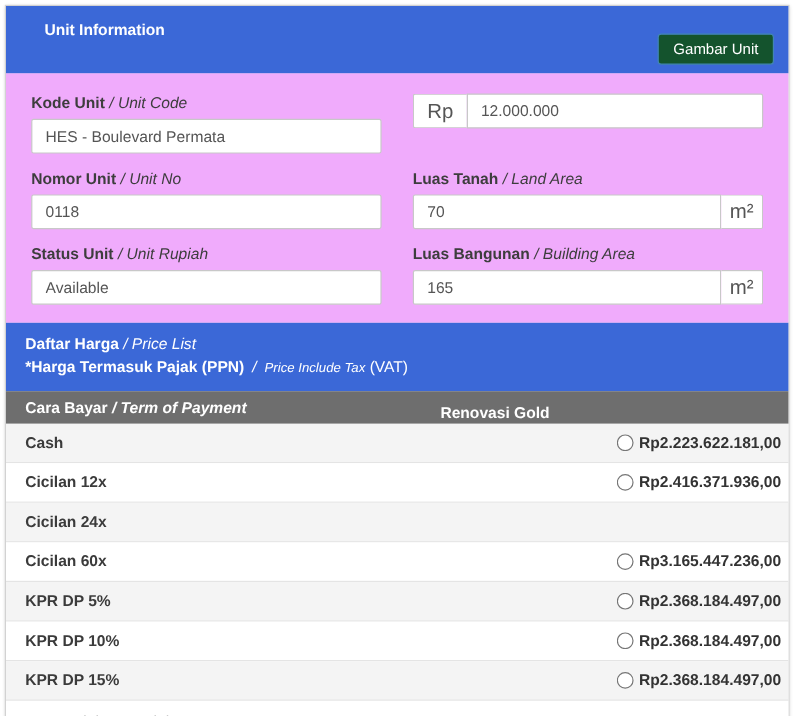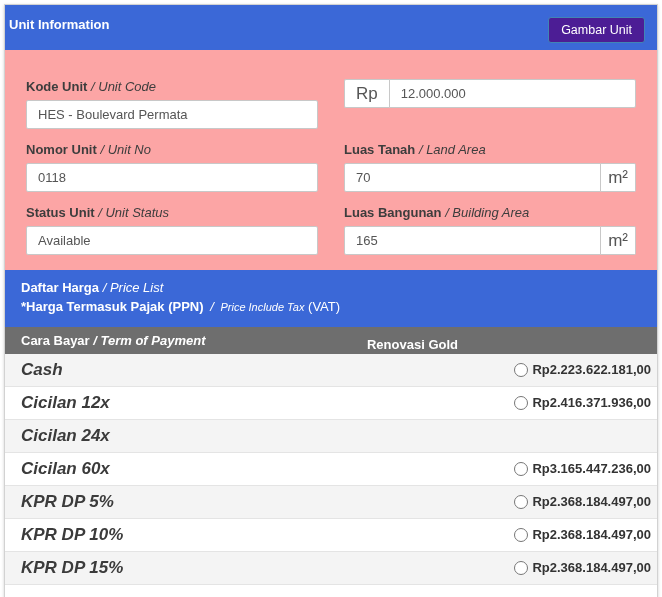--- a/index.html
+++ b/index.html
@@ -17,41 +17,41 @@
     border: 1px solid #d2d2d2;
     box-shadow: 0 1px 3px rgba(0,0,0,0.18);
   }
   
   .panel-header {
     background: #3b68d7;
     color: #ffffff;
     position: relative;
   }
   .panel-header.top {
-    height: 45px;
-    padding: 12px 16px 0 4px;
+    height: 56px;
+    padding: 12px 16px 0 32px;
   }
   .panel-title { font-weight: bold; font-size: 13px; }
   .btn-gambar {
     position: absolute;
     right: 12px;
     bottom: 7px;
-    background: #4c1d95;
+    background: #14532d;
     color: #ffffff;
     border: 1px solid #4185b4;
     border-radius: 3px;
     font-size: 12.5px;
     font-family: "Liberation Sans", "DejaVu Sans", sans-serif;
     padding: 5px 12px;
     cursor: pointer;
   }
   
   .form-body {
-    padding: 29px 21px 2px 21px;
-    background: #fca5a5;
+    padding: 17px 21px 2px 21px;
+    background: #f0abfc;
   }
   .form-grid {
     display: grid;
     grid-template-columns: 1fr 1fr;
     column-gap: 26px;
   }
   .field { margin-bottom: 13px; }
   .field label {
     display: block;
     margin-bottom: 6px;
@@ -125,21 +125,21 @@
   .price-row {
     display: flex;
     align-items: center;
     justify-content: space-between;
     height: 33px;
     padding: 0 6px 0 16px;
     border-bottom: 1px solid #e4e4e4;
     background: #ffffff;
   }
   .price-row:nth-child(odd) { background: #f4f4f4; }
-  .row-label { font-weight: bold; color: #3b3b3b; font-size: 17px; font-style: italic; }
+  .row-label { font-weight: bold; color: #3b3b3b; font-size: 13px; }
   .row-price {
     display: flex;
     align-items: center;
     gap: 4px;
     font-weight: bold;
     color: #333333;
     font-size: 13px;
   }
   .row-price input[type="radio"] {
     width: 14px; height: 14px;
@@ -191,21 +191,21 @@
 
       <div class="field">
         <label><b>Luas Tanah</b> <i>/ Land Area</i></label>
         <div class="input-group has-suffix">
           <input type="text" value="70" style="">
           <span class="addon suffix">m²</span>
         </div>
       </div>
 
       <div class="field">
-        <label><b>Status Unit</b> <i>/ Unit Status</i></label>
+        <label><b>Status Unit</b> <i>/ Unit Rupiah</i></label>
         <div class="input-group">
           <input type="text" value="Available" style="">
         </div>
       </div>
 
       <div class="field">
         <label><b>Luas Bangunan</b> <i>/ Building Area</i></label>
         <div class="input-group has-suffix">
           <input type="text" value="165" style="">
           <span class="addon suffix">m²</span>

